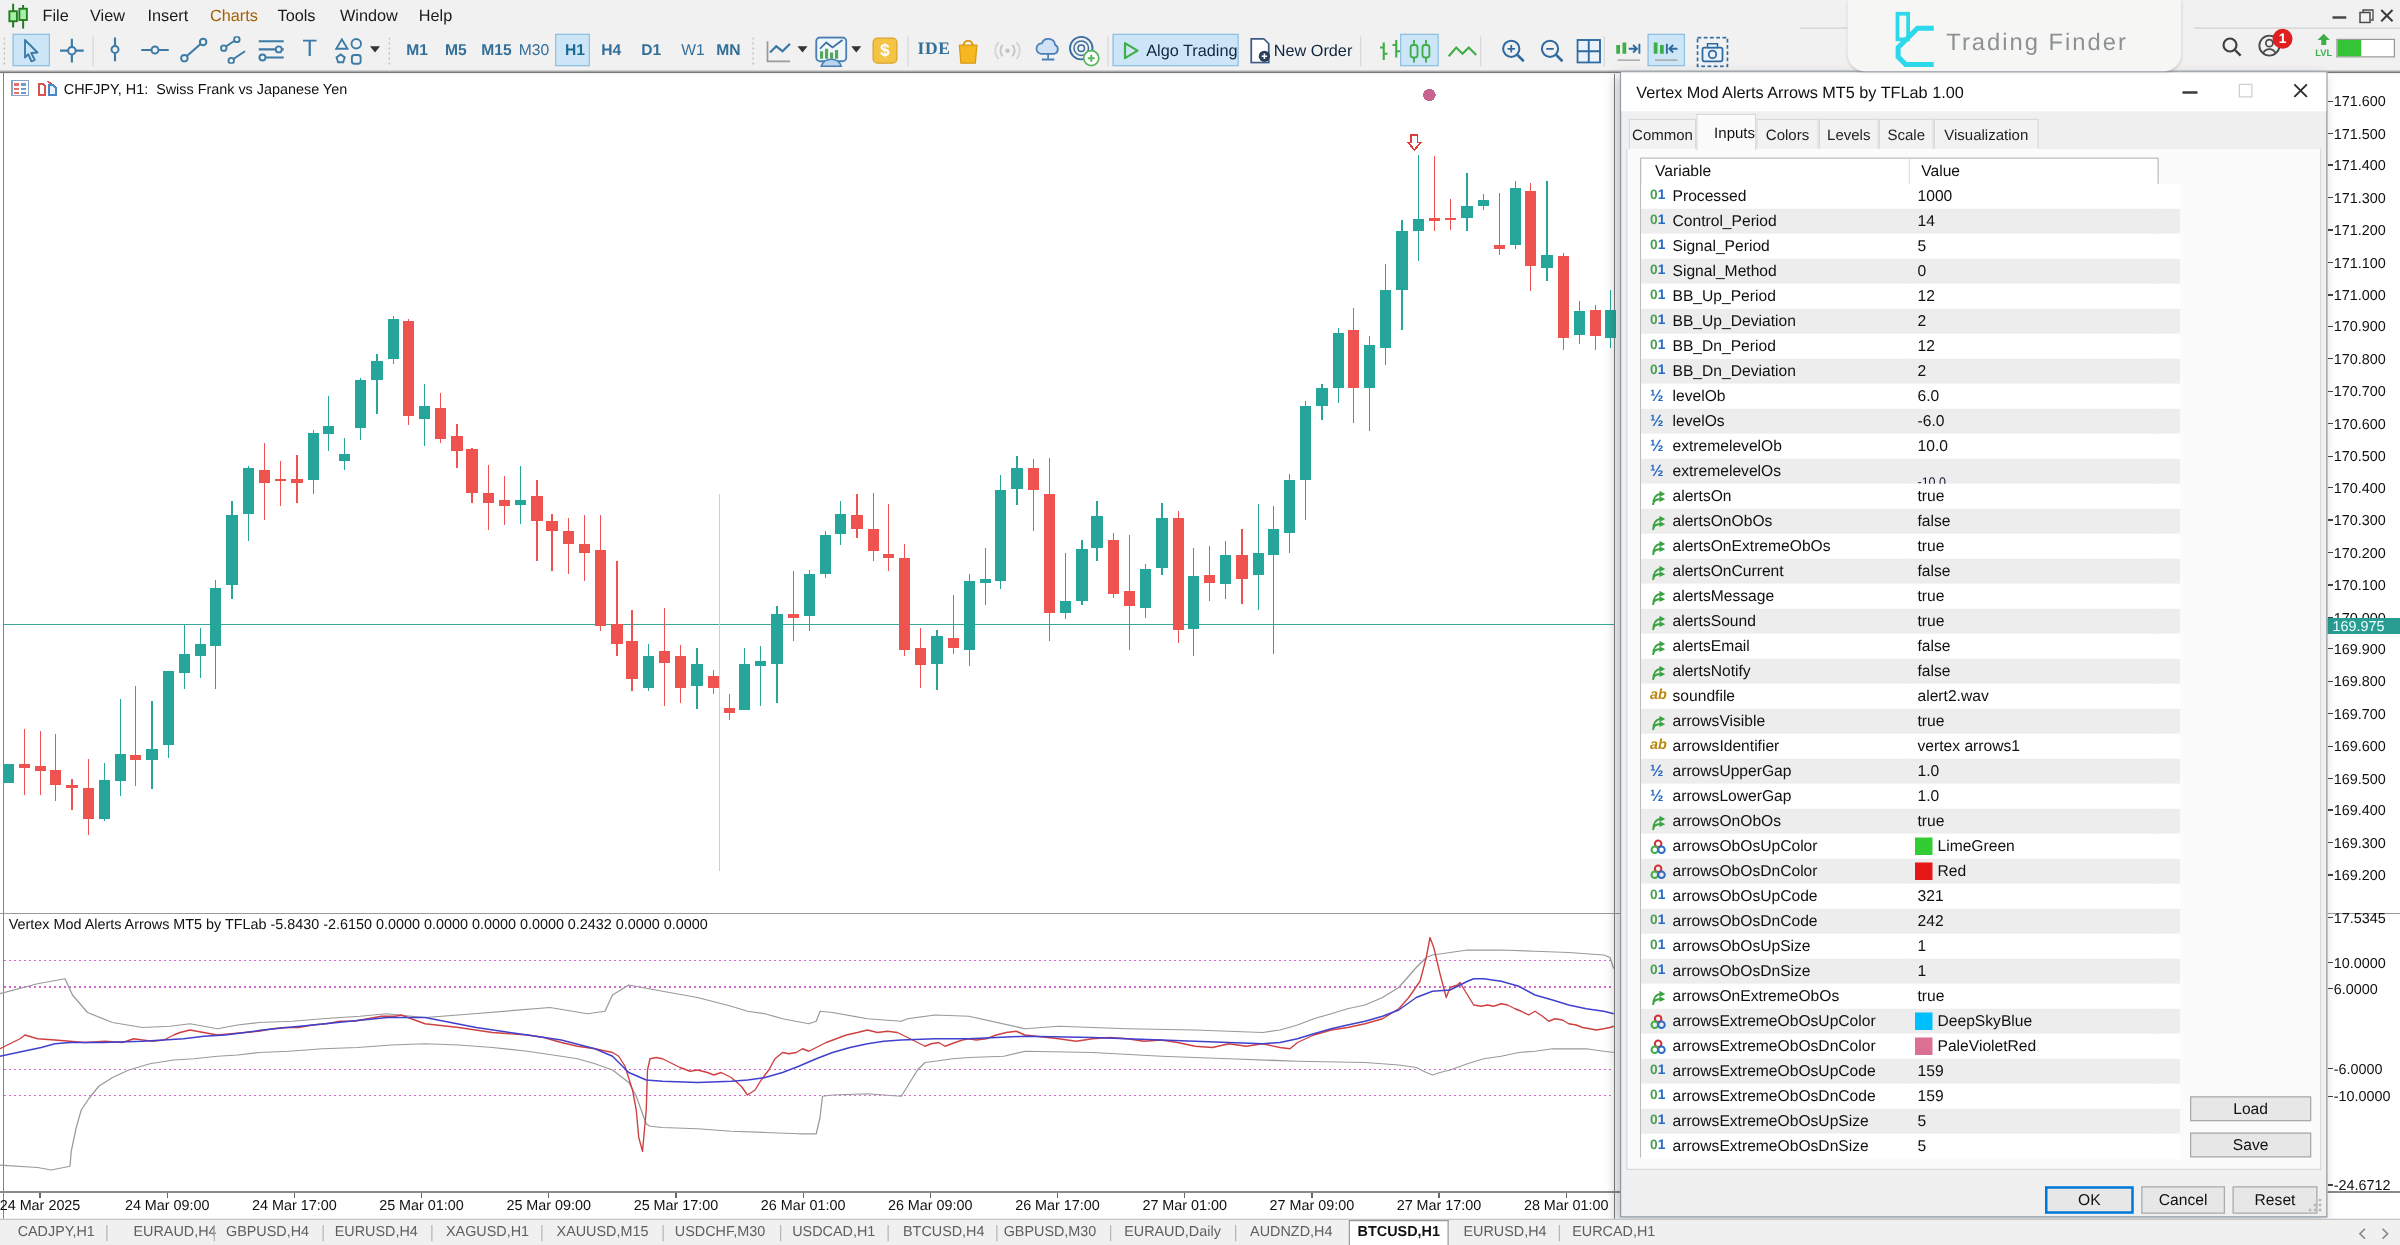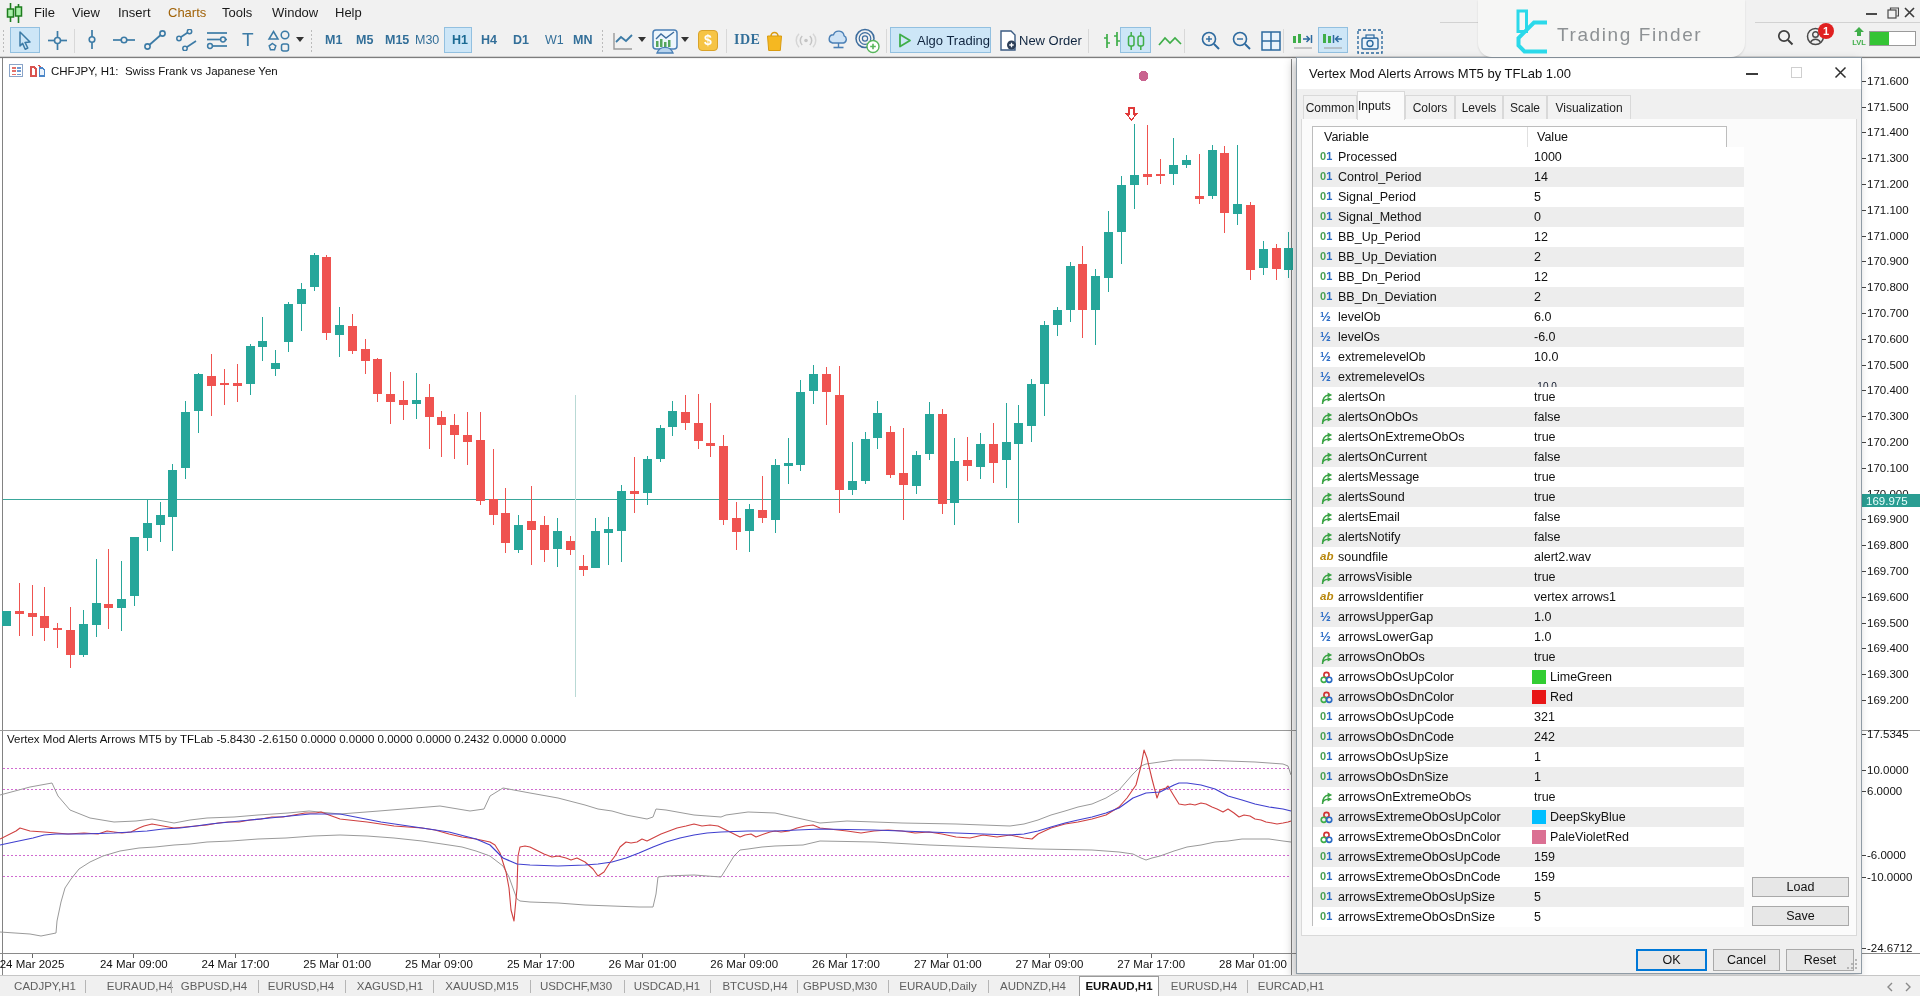--- a/index.html
+++ b/index.html
@@ -548,21 +548,21 @@
 <div style="position:absolute;left:1296px;top:57px;width:566px;height:917px;background:#f0f0f0;border:1px solid #8f9ba5;box-sizing:border-box;box-shadow:-3px 4px 9px rgba(0,0,0,0.25)">
     <div style="position:absolute;left:0;top:0;width:564px;height:31px;background:#ffffff"></div>
     <div style="position:absolute;left:12px;top:8px;font-size:13px;color:#111">Vertex Mod Alerts Arrows MT5 by TFLab 1.00</div>
     <div style="position:absolute;left:449px;top:15px;width:12px;height:2px;background:#3b3b3b"></div>
     <div style="position:absolute;left:494px;top:9px;width:11px;height:11px;border:1.5px solid #cfcfcf;box-sizing:border-box"></div>
     <svg style="position:absolute;left:537px;top:8px" width="13" height="13" viewBox="0 0 13 13">
       <path d="M1.5 1.5 L11.5 11.5 M11.5 1.5 L1.5 11.5" stroke="#2e2e2e" stroke-width="1.5"></path>
     </svg>
     <div style="position:absolute;left:4px;top:61px;width:556px;height:1px;background:#d9d9d9"></div>
     <div style="position:absolute;left:6px;top:37px;width:54px;height:25px;background:#f2f2f2;border:1px solid #d9d9d9;border-bottom:none;box-sizing:border-box;text-align:center;font-size:12px;color:#222;padding-top:5px">Common</div>
-    <div style="position:absolute;left:60px;top:33px;width:48px;height:29px;background:#fbfbfb;border:1px solid #d9d9d9;border-bottom:none;box-sizing:border-box;z-index:2;text-align:left;font-size:12px;color:#111;padding-top:7px">Inputs</div>
+    <div style="position:absolute;left:60px;top:33px;width:48px;height:29px;background:#fbfbfb;border:1px solid #d9d9d9;border-bottom:none;box-sizing:border-box;z-index:2;text-align:right;font-size:12px;color:#111;padding-top:7px">Inputs</div>
     <div style="position:absolute;left:108px;top:37px;width:50px;height:25px;background:#f2f2f2;border:1px solid #d9d9d9;border-bottom:none;box-sizing:border-box;text-align:center;font-size:12px;color:#222;padding-top:5px">Colors</div>
     <div style="position:absolute;left:158px;top:37px;width:48px;height:25px;background:#f2f2f2;border:1px solid #d9d9d9;border-bottom:none;box-sizing:border-box;text-align:center;font-size:12px;color:#222;padding-top:5px">Levels</div>
     <div style="position:absolute;left:206px;top:37px;width:44px;height:25px;background:#f2f2f2;border:1px solid #d9d9d9;border-bottom:none;box-sizing:border-box;text-align:center;font-size:12px;color:#222;padding-top:5px">Scale</div>
     <div style="position:absolute;left:250px;top:37px;width:84px;height:25px;background:#f2f2f2;border:1px solid #d9d9d9;border-bottom:none;box-sizing:border-box;text-align:center;font-size:12px;color:#222;padding-top:5px">Visualization</div>
     <div style="position:absolute;left:4px;top:61px;width:556px;height:817px;background:#fbfbfb;border:1px solid #d9d9d9;border-top:none;box-sizing:border-box"></div>
     <div style="position:absolute;left:15px;top:68px;width:415px;height:800px;background:#fff;border:1px solid #bdbdbd;box-sizing:border-box">
       <div style="position:absolute;left:214px;top:0;width:1px;height:798px;background:#e0e0e0"></div>
       <div style="position:absolute;left:11px;top:3px;font-size:12.5px;color:#111">Variable</div>
       <div style="position:absolute;left:224px;top:3px;font-size:12.5px;color:#111">Value</div>
       <div style="position:absolute;left:0;top:20px;width:431px;height:20px;background:#ffffff"></div>
@@ -887,21 +887,21 @@
     <div style="position:absolute;left:301px;top:4px;transform:translateX(-50%);font-size:11.5px;color:#5f5f5f">EURUSD,H4</div>
     <div style="position:absolute;left:390px;top:4px;transform:translateX(-50%);font-size:11.5px;color:#5f5f5f">XAGUSD,H1</div>
     <div style="position:absolute;left:482px;top:4px;transform:translateX(-50%);font-size:11.5px;color:#5f5f5f">XAUUSD,M15</div>
     <div style="position:absolute;left:576px;top:4px;transform:translateX(-50%);font-size:11.5px;color:#5f5f5f">USDCHF,M30</div>
     <div style="position:absolute;left:667px;top:4px;transform:translateX(-50%);font-size:11.5px;color:#5f5f5f">USDCAD,H1</div>
     <div style="position:absolute;left:755px;top:4px;transform:translateX(-50%);font-size:11.5px;color:#5f5f5f">BTCUSD,H4</div>
     <div style="position:absolute;left:840px;top:4px;transform:translateX(-50%);font-size:11.5px;color:#5f5f5f">GBPUSD,M30</div>
     <div style="position:absolute;left:938px;top:4px;transform:translateX(-50%);font-size:11.5px;color:#5f5f5f">EURAUD,Daily</div>
     <div style="position:absolute;left:1033px;top:4px;transform:translateX(-50%);font-size:11.5px;color:#5f5f5f">AUDNZD,H4</div>
     <div style="position:absolute;left:1079px;top:0px;width:80px;height:21px;background:#ffffff;border:1px solid #9a9a9a;border-bottom:none;box-sizing:border-box"></div>
-    <div style="position:absolute;left:1119px;top:4px;transform:translateX(-50%);font-size:11.5px;color:#111;font-weight:700">EURAUD,H1</div>
+    <div style="position:absolute;left:1119px;top:4px;transform:translateX(-50%);font-size:11.5px;color:#111;font-weight:700">BTCUSD,H1</div>
     <div style="position:absolute;left:1204px;top:4px;transform:translateX(-50%);font-size:11.5px;color:#5f5f5f">EURUSD,H4</div>
     <div style="position:absolute;left:1291px;top:4px;transform:translateX(-50%);font-size:11.5px;color:#5f5f5f">EURCAD,H1</div>
     <div style="position:absolute;left:85px;top:4px;width:1px;height:13px;background:#b5b5b5"></div>
     <div style="position:absolute;left:171px;top:4px;width:1px;height:13px;background:#b5b5b5"></div>
     <div style="position:absolute;left:258px;top:4px;width:1px;height:13px;background:#b5b5b5"></div>
     <div style="position:absolute;left:345px;top:4px;width:1px;height:13px;background:#b5b5b5"></div>
     <div style="position:absolute;left:433px;top:4px;width:1px;height:13px;background:#b5b5b5"></div>
     <div style="position:absolute;left:530px;top:4px;width:1px;height:13px;background:#b5b5b5"></div>
     <div style="position:absolute;left:624px;top:4px;width:1px;height:13px;background:#b5b5b5"></div>
     <div style="position:absolute;left:710px;top:4px;width:1px;height:13px;background:#b5b5b5"></div>

